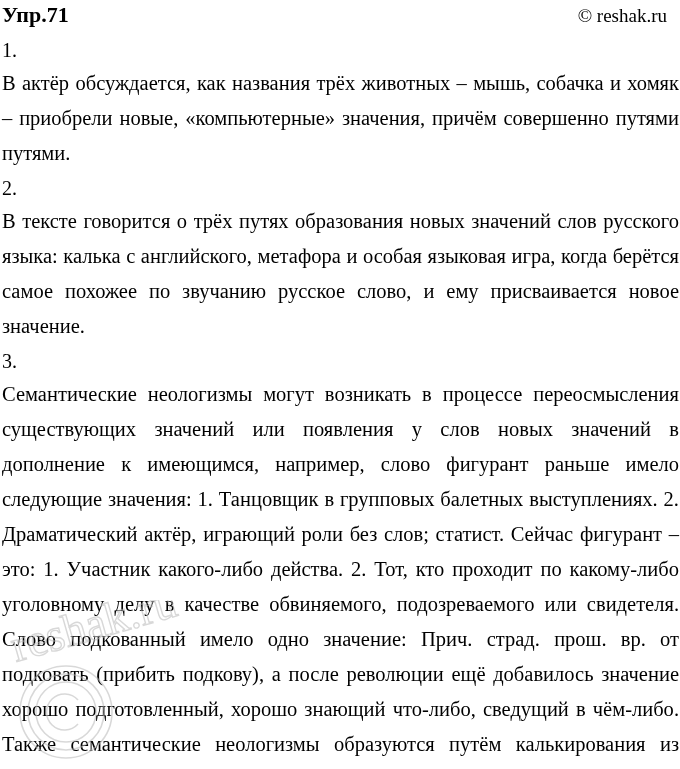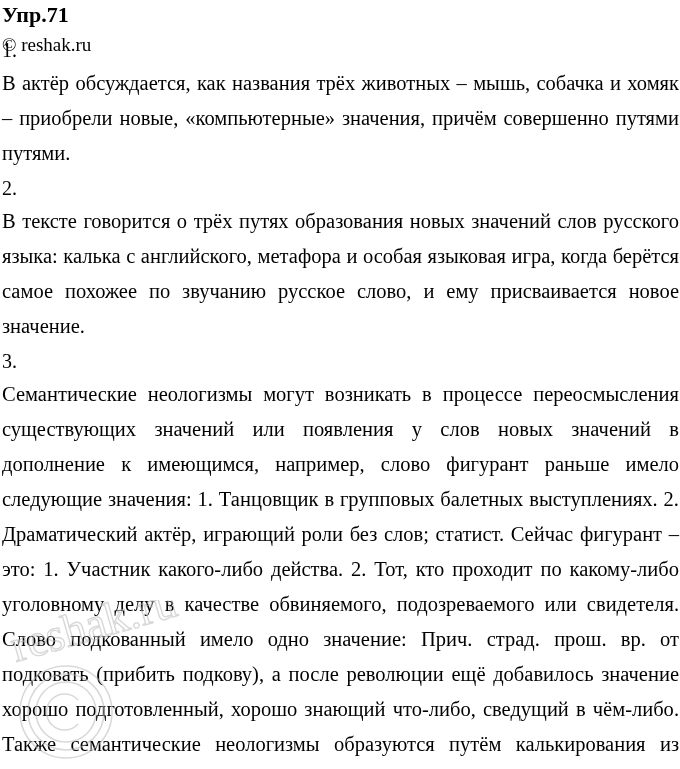--- a/index.html
+++ b/index.html
@@ -25,33 +25,32 @@
     padding: 0 1px 0 2px;
   }
 
   
   .header {
     display: flex;
     align-items: baseline;
     justify-content: space-between;
     height: 30px;
     line-height: 30px;
-    flex-direction: column;
   }
   .ex-title {
     font-size: 22px;
     font-weight: bold;
     letter-spacing: 0px;
     white-space: nowrap;
   }
   .copyright {
     font-size: 19px;
     font-weight: normal;
     white-space: nowrap;
-    padding-right: 4px;
+    padding-right: 12px;
   }
 
   
   .num {
     font-size: 20px;
     line-height: 35px;
     margin: 0;
     height: 33px;
   }
   .para {

